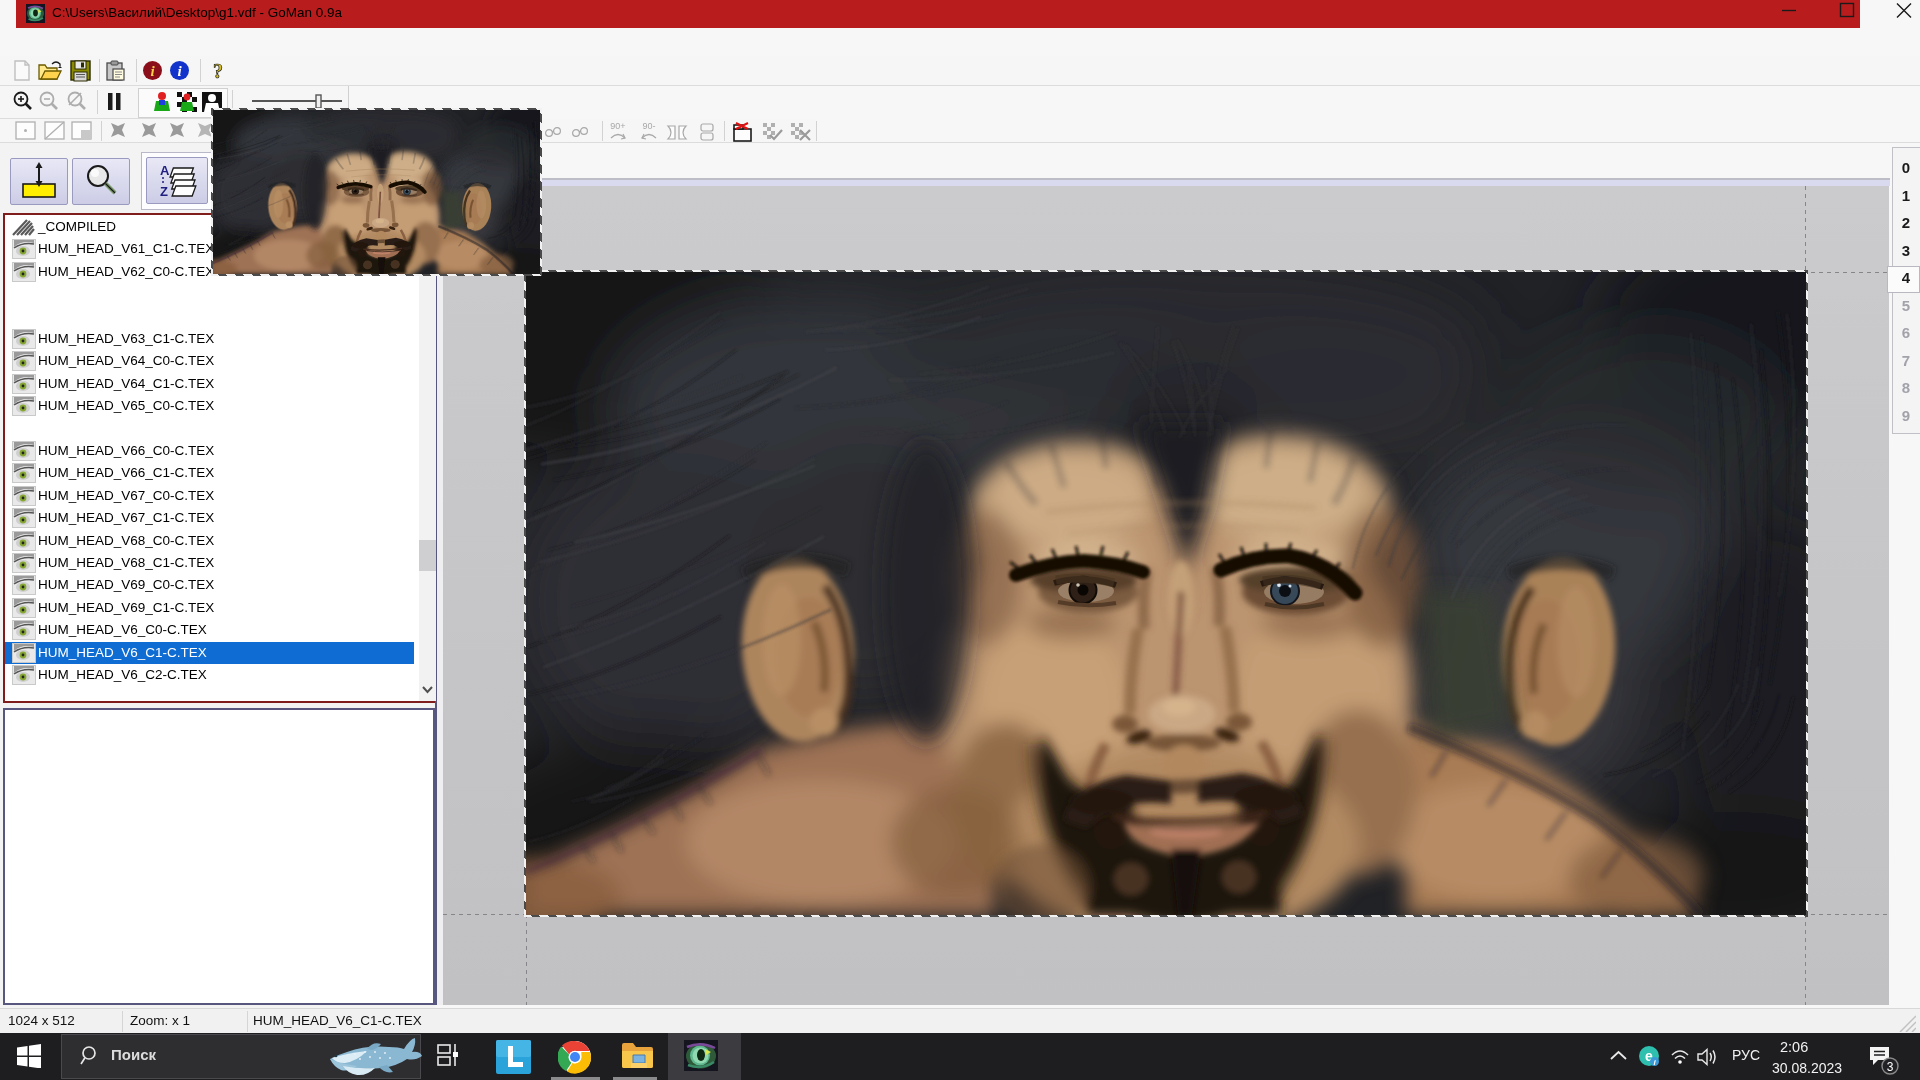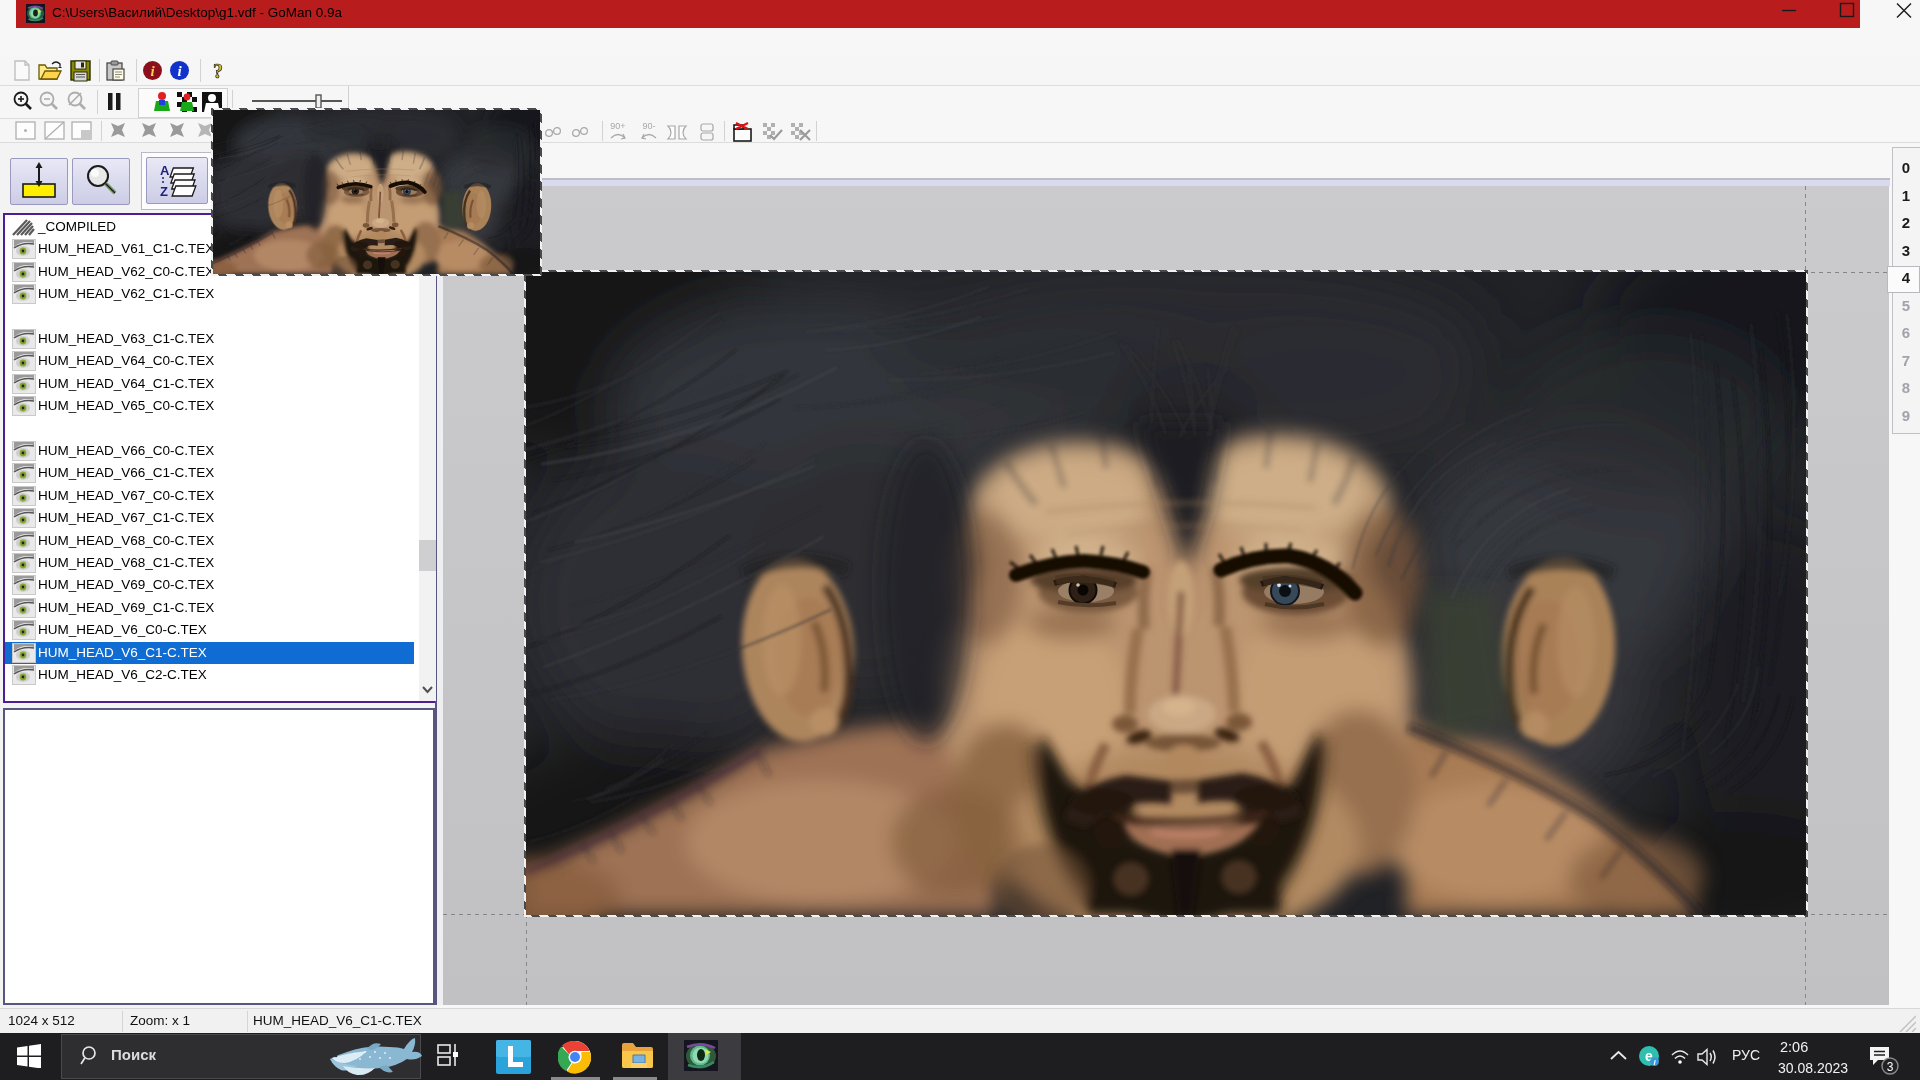--- a/index.html
+++ b/index.html
@@ -17,21 +17,21 @@
   #tb1{left:0;top:56px;width:1920px;height:29px;background:#f6f6f6;border-bottom:1px solid #dcdcdc;}
   #tb2{left:0;top:86px;width:348px;height:32px;background:#f6f6f6;border-right:1px solid #d0d0d0;border-bottom:1px solid #dcdcdc;}
   #tb3{left:0;top:119px;width:817px;height:24px;background:#f6f6f6;}
   .tbsep{position:absolute;width:1px;background:#d2d2d2;}
   
   #leftcol{left:0;top:143px;width:435px;height:890px;background:#f3f3f4;}
   #leftborder{left:435px;top:143px;width:2px;height:862px;background:#56567e;}
   #splitgap{left:437px;top:143px;width:6px;height:862px;background:#efeff1;}
   .bigbtn{position:absolute;width:56px;height:45px;border:1px solid #9a9ac0;border-radius:2px;
      background:linear-gradient(#e8e8f6,#cccce6);}
-  #listbox{left:3px;top:213px;width:432px;height:490px;background:#fff;border:2px solid #4c1d95;box-sizing:border-box;}
+  #listbox{left:3px;top:213px;width:432px;height:490px;background:#fff;border:2px solid #7f1d1d;box-sizing:border-box;}
   #botpanel{left:3px;top:708px;width:432px;height:297px;background:#fff;border:2px solid #56567e;box-sizing:border-box;}
   .lrow{position:absolute;left:0px;height:22px;width:409px;font-size:13.5px;color:#000;white-space:nowrap;}
   .lrow .txt{position:absolute;left:33px;top:3px;}
   .lrow svg{position:absolute;left:7px;top:1px;}
   .selrow{background:#0f6cd2;color:#fff;}
   
   #sbar{position:absolute;left:414px;top:0px;width:17px;height:486px;background:#f2f2f2;}
   #sthumb{position:absolute;left:0;top:325px;width:17px;height:31px;background:#cfcfd1;}
   
   #canvas{left:443px;top:186px;width:1446px;height:819px;background:linear-gradient(#cbcbcd,#c1c1c3);}
@@ -348,32 +348,20 @@
             <rect width="24" height="20" fill="#c9c9c9"></rect>
             <rect x="1" y="1" width="22" height="18" fill="#e9e9e9"></rect>
             <path d="M2,8 Q10,1 22,4 L22,1 L2,1 Z" fill="#9a9a9a"></path>
             <path d="M2,9 Q11,3 22,5" stroke="#555" stroke-width="1.5" fill="none"></path>
             <ellipse cx="11" cy="12" rx="7" ry="5" fill="#cfcfcf"></ellipse>
             <circle cx="11" cy="12" r="3.4" fill="#86a832"></circle>
             <circle cx="11" cy="12" r="1.4" fill="#222"></circle>
           </svg>
           <span class="txt">HUM_HEAD_V62_C0-C.TEX</span>
         </div>
-        <div class="lrow" style="top:68.19999999999999px">
-          <svg width="24" height="20" viewBox="0 0 24 20">
-            <rect width="24" height="20" fill="#c9c9c9"></rect>
-            <rect x="1" y="1" width="22" height="18" fill="#e9e9e9"></rect>
-            <path d="M2,8 Q10,1 22,4 L22,1 L2,1 Z" fill="#9a9a9a"></path>
-            <path d="M2,9 Q11,3 22,5" stroke="#555" stroke-width="1.5" fill="none"></path>
-            <ellipse cx="11" cy="12" rx="7" ry="5" fill="#cfcfcf"></ellipse>
-            <circle cx="11" cy="12" r="3.4" fill="#86a832"></circle>
-            <circle cx="11" cy="12" r="1.4" fill="#222"></circle>
-          </svg>
-          <span class="txt">HUM_HEAD_V62_C1-C.TEX</span>
-        </div>
         <div class="lrow" style="top:113px">
           <svg width="24" height="20" viewBox="0 0 24 20">
             <rect width="24" height="20" fill="#c9c9c9"></rect>
             <rect x="1" y="1" width="22" height="18" fill="#e9e9e9"></rect>
             <path d="M2,8 Q10,1 22,4 L22,1 L2,1 Z" fill="#9a9a9a"></path>
             <path d="M2,9 Q11,3 22,5" stroke="#555" stroke-width="1.5" fill="none"></path>
             <ellipse cx="11" cy="12" rx="7" ry="5" fill="#cfcfcf"></ellipse>
             <circle cx="11" cy="12" r="3.4" fill="#86a832"></circle>
             <circle cx="11" cy="12" r="1.4" fill="#222"></circle>
           </svg>
@@ -719,21 +707,21 @@
       </g>
       <circle cx="10" cy="13" r="1.8" fill="#fff"></circle>
     </svg>
     <svg class="abs" style="left:1697px;top:15px" width="22" height="18" viewBox="0 0 22 18">
       <path d="M1,6 L5,6 L10,1.5 L10,16.5 L5,12 L1,12 Z" fill="none" stroke="#e8e8e8" stroke-width="1.4"></path>
       <path d="M13,5 Q15.5,9 13,13" fill="none" stroke="#e8e8e8" stroke-width="1.5"></path>
       <path d="M16,2.5 Q20,9 16,15.5" fill="none" stroke="#e8e8e8" stroke-width="1.5"></path>
     </svg>
     <div class="abs white" style="left:1732px;top:14px;position:absolute;font-size:14px;">РУС</div>
     <div class="abs white" style="left:1780px;top:6px;position:absolute;font-size:14.5px;width:66px;text-align:left">2:06</div>
-    <div class="abs white" style="left:1772px;top:27px;position:absolute;font-size:14px;width:82px;text-align:center">30.08.2023</div>
+    <div class="abs white" style="left:1772px;top:27px;position:absolute;font-size:14px;width:82px;text-align:left">30.08.2023</div>
     <svg class="abs" style="left:1869px;top:13px" width="34" height="30" viewBox="0 0 34 30">
       <path d="M1,1 L20,1 L20,14 L9,14 L4,19 L4,14 L1,14 Z" fill="#f4f4f4"></path>
       <g stroke="#1e1e20" stroke-width="1.5">
           <line x1="5" y1="5.5" x2="16" y2="5.5"></line>
           <line x1="5" y1="9" x2="16" y2="9"></line>
         </g>
       <circle cx="21" cy="20" r="8" fill="#222226" stroke="#8a8a8a" stroke-width="1.4"></circle>
       <text x="21" y="24.5" text-anchor="middle" font-size="12" fill="#fff">3</text>
     </svg>
   </div>

